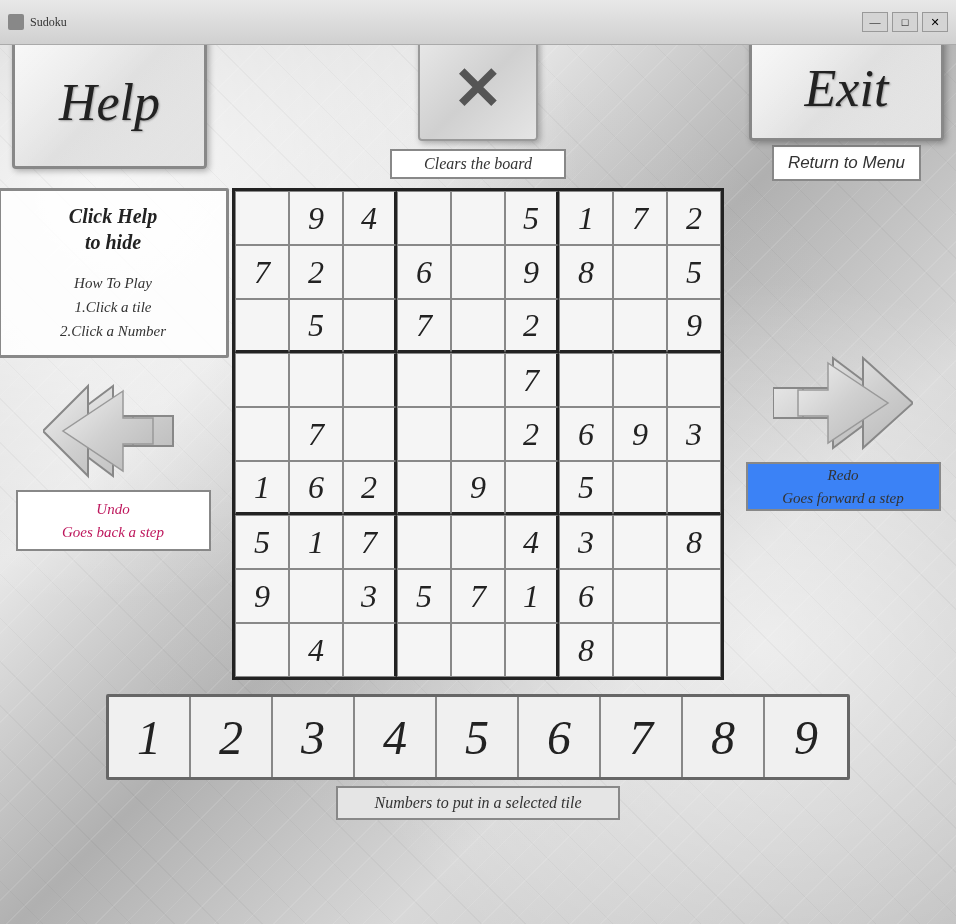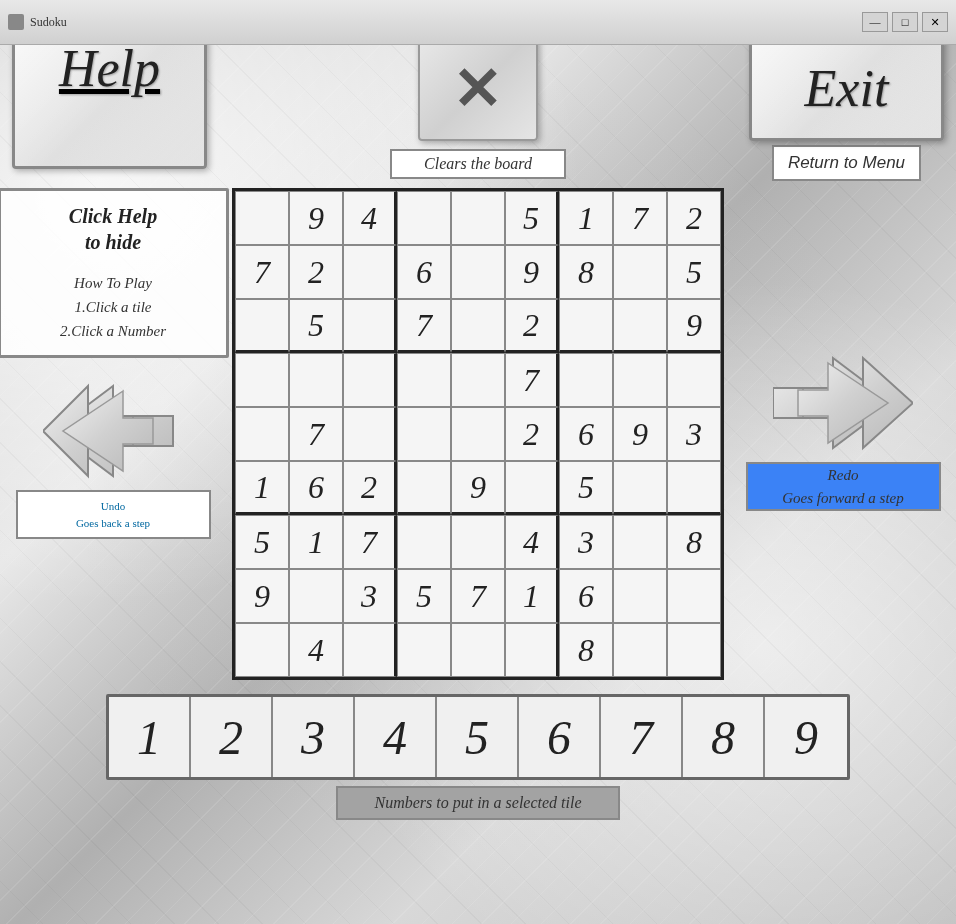--- a/index.html
+++ b/index.html
@@ -115,26 +115,26 @@
     }
 
     
     .help-btn {
       width: 195px;
       height: 133px;
       background: linear-gradient(135deg, #f5f5f5, #e0e0e0, #f0f0f0);
       border: 3px solid #888;
       border-radius: 4px;
       display: flex;
+      align-items: center;
       justify-content: center;
       cursor: pointer;
       box-shadow: 2px 2px 6px rgba(0,0,0,0.3);
       position: relative;
       overflow: hidden;
-      text-decoration: underline;
     }
 
     .help-btn::before {
       content: '';
       position: absolute;
       inset: 0;
       background: linear-gradient(135deg, rgba(255,255,255,0.4), transparent, rgba(200,200,200,0.3));
     }
 
     .help-btn-text {
@@ -303,22 +303,23 @@
     .undo-label {
       background: white;
       border: 2px solid #888;
       width: 195px;
       padding: 6px 8px;
       text-align: center;
       margin-top: 4px;
     }
 
     .undo-label-text {
-      font-size: 11px;
-      color: #0369a1;
+      font-style: italic;
+      font-size: 15px;
+      color: #be185d;
       line-height: 1.5;
     }
 
     
     .right-panel {
       width: 210px;
       display: flex;
       flex-direction: column;
       align-items: center;
       margin-top: 160px;
@@ -418,21 +419,21 @@
       border-right: 2px solid #888;
       background: rgba(240,240,240,0.9);
       transition: background 0.1s;
     }
 
     .num-btn:last-child {
       border-right: none;
     }
 
     .numbers-label {
-      background: #a3a3a3;
+      background: #e5e5e5;
       border: 2px solid #888;
       padding: 6px 36px;
       margin-top: 6px;
       font-style: italic;
       font-size: 16px;
       color: #333;
     }
   </style>
 </head>
 <body>

